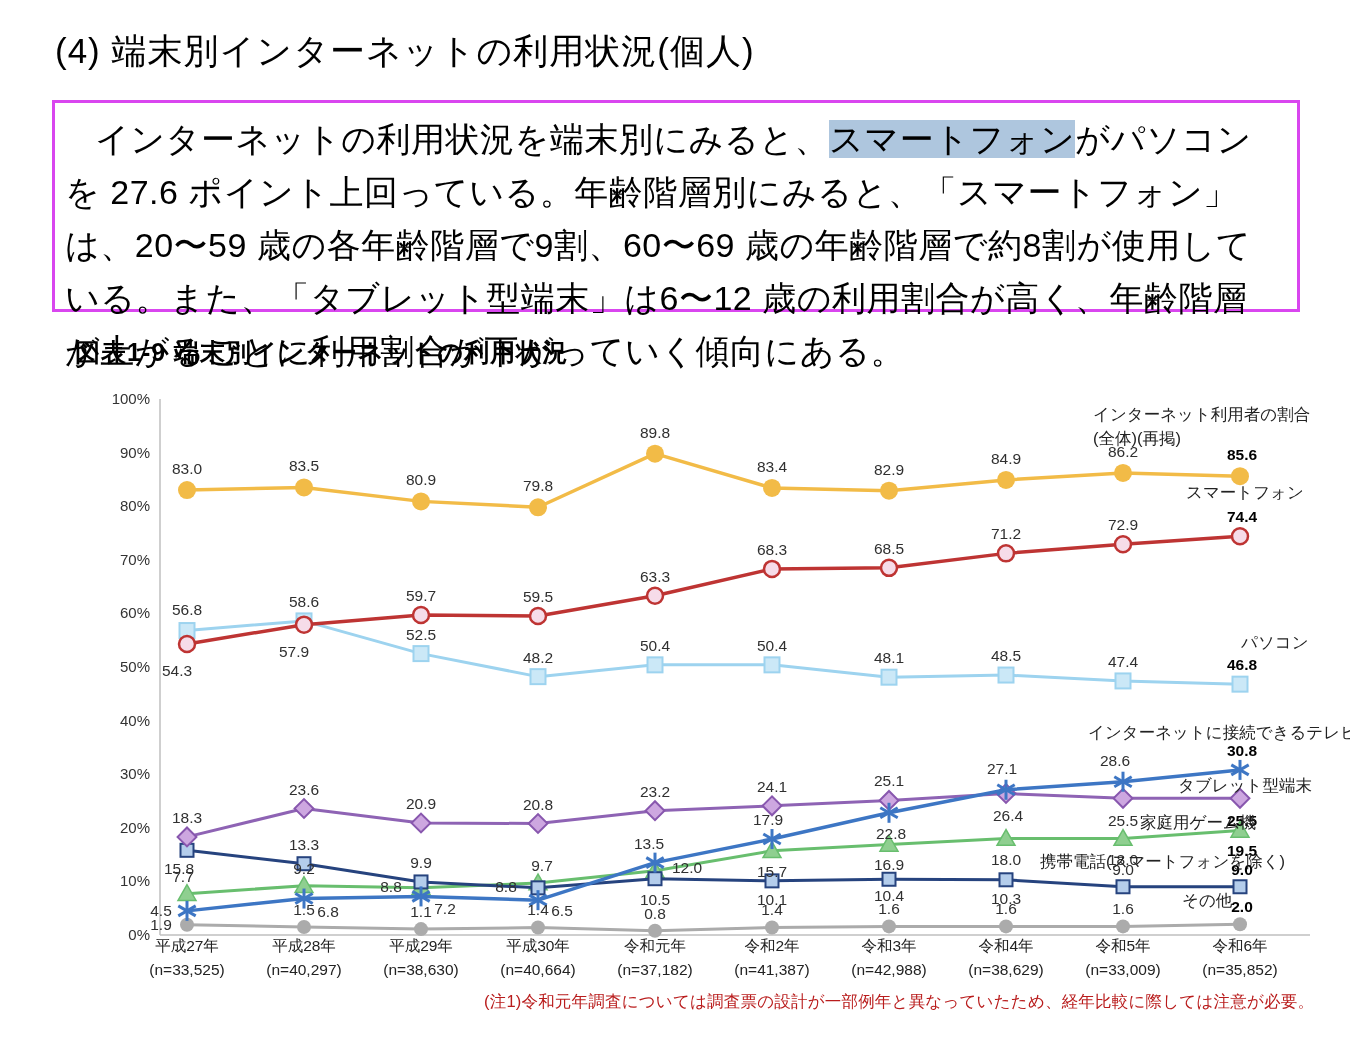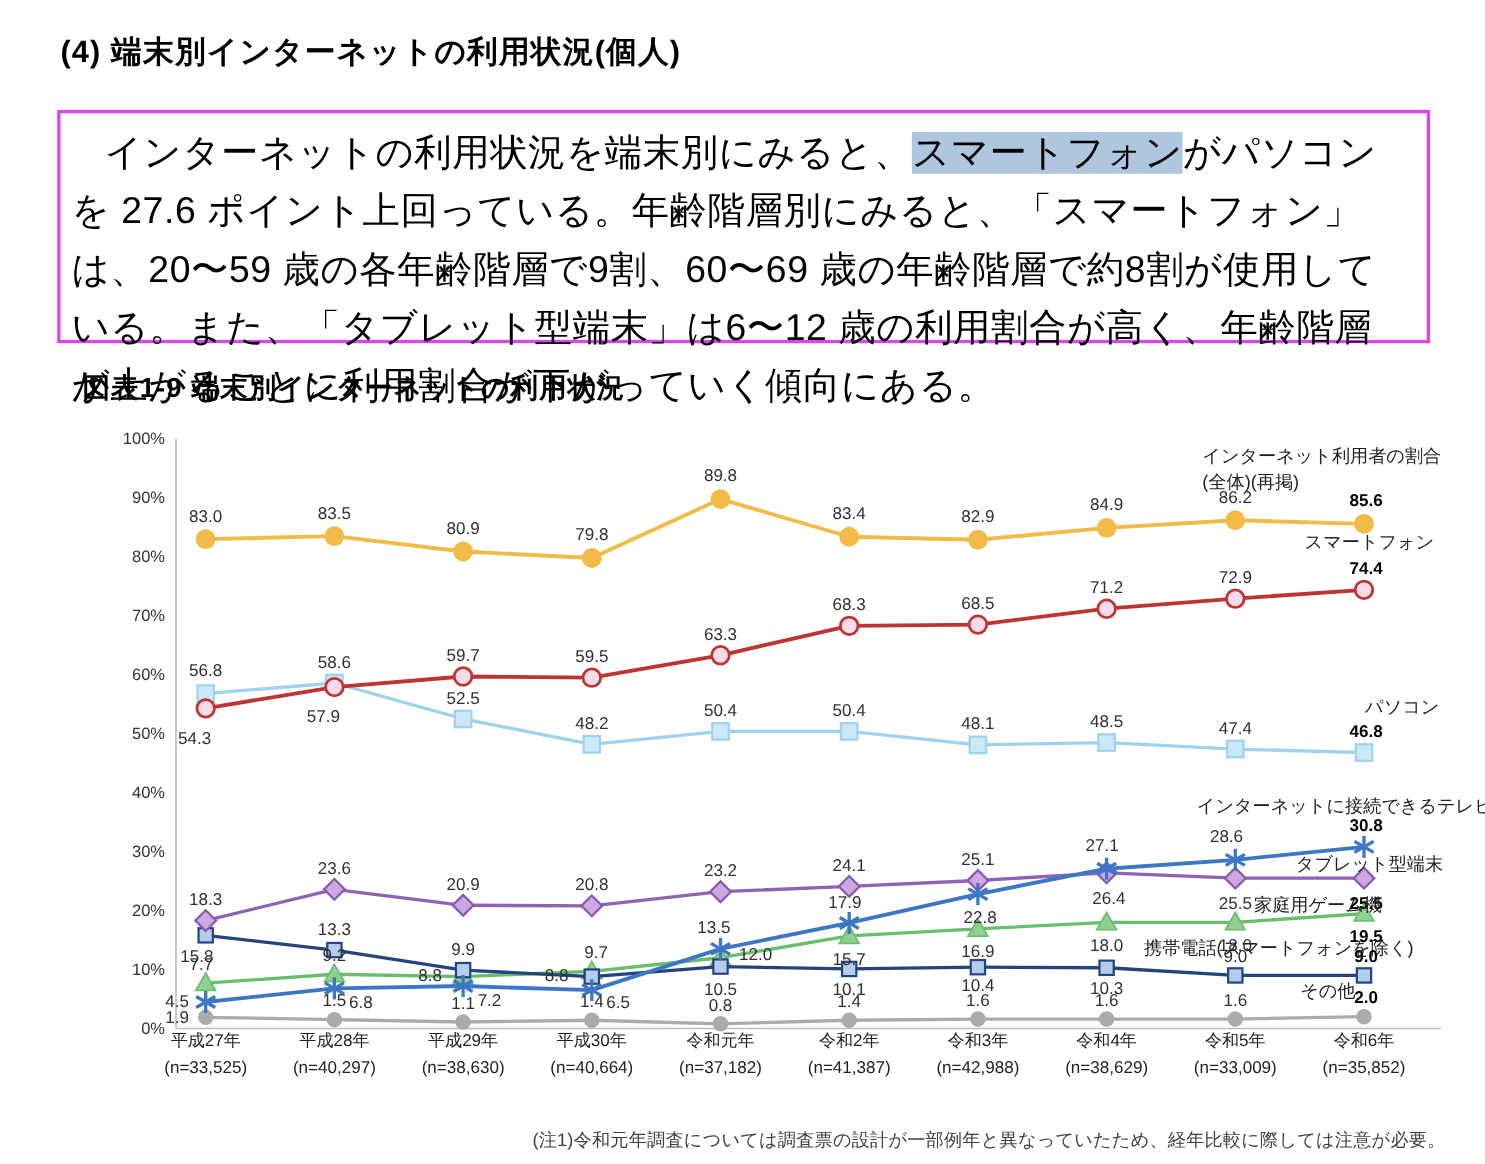--- a/index.html
+++ b/index.html
@@ -1,39 +1,39 @@
 <!DOCTYPE html>
 <html lang="ja"><head>
 <meta charset="utf-8">
 <style>
   html,body{margin:0;padding:0;background:#fff;}
   body{
     width:1350px;height:1058px;position:relative;overflow:hidden;
     font-family:"Liberation Sans","DejaVu Sans",sans-serif;color:#000;
   }
   .heading{
-    position:absolute;left:55px;top:28px;font-size:28px;font-weight:bold;
+    position:absolute;left:55px;top:28px;font-size:35px;font-weight:normal;
     letter-spacing:1px;white-space:nowrap;
   }
   .summary-box{
     position:absolute;left:52px;top:100px;width:1248px;height:212px;
     border:3px solid #d946ef;box-sizing:border-box;
     padding:10px 16px 10px 10px;
     font-size:34px;line-height:53px;letter-spacing:0.5px;
   }
   .summary-box .indent{display:inline-block;width:30px;}
   .hl{background:#aec6de;}
   .figure-title{
     position:absolute;left:75px;top:336px;font-size:25px;font-weight:bold;
     white-space:nowrap;letter-spacing:1px;
   }
   .chart-wrap{position:absolute;left:0;top:378px;width:1350px;height:625px;}
   .notes{
     position:absolute;left:484px;top:988px;font-size:16.5px;line-height:26px;
-    color:#404040;letter-spacing:0.2px;margin-top:36px;
+    color:#b91c1c;letter-spacing:0.2px;
   }
   svg text{font-family:"Liberation Sans","DejaVu Sans",sans-serif;}
 </style>
 </head>
 <body>
 
 <div class="heading">(4) 端末別インターネットの利用状況(個人)</div>
 
 <div class="summary-box">
   <span class="indent"></span><span>インターネットの利用状況を端末別にみると、</span><span class="hl">スマートフォン</span><span>がパソコンを 27.6 ポイント上回っている。年齢階層別にみると、「スマートフォン」は、20〜59 歳の各年齢階層で9割、60〜69 歳の年齢階層で約8割が使用している。また、「タブレット型端末」は6〜12 歳の利用割合が高く、年齢階層が上がるごとに利用割合が下がっていく傾向にある。</span>

